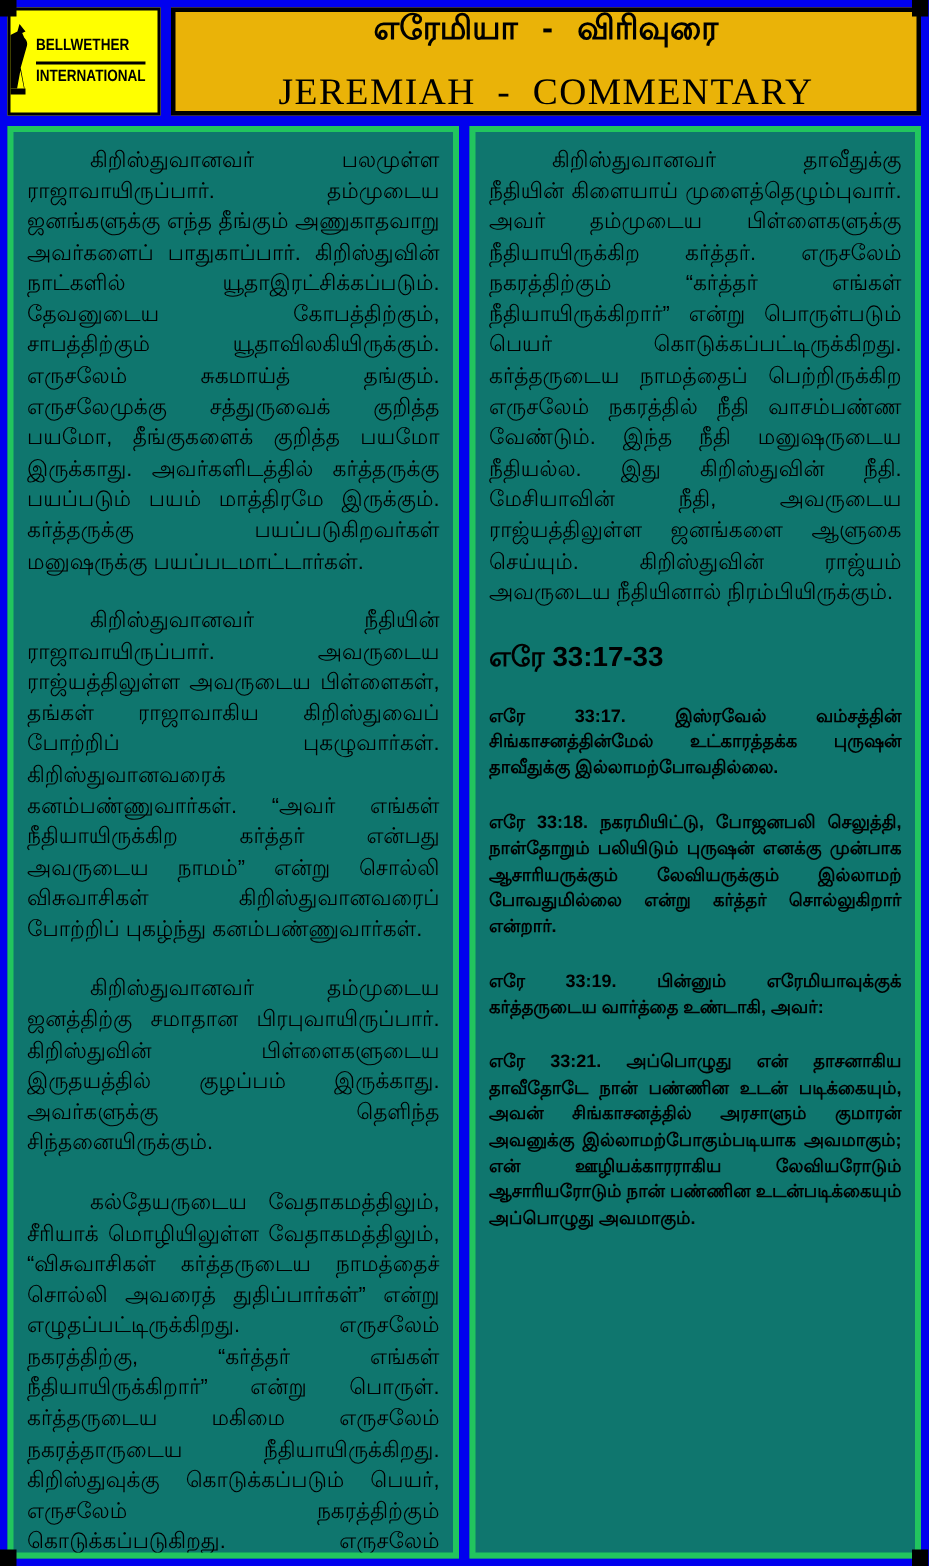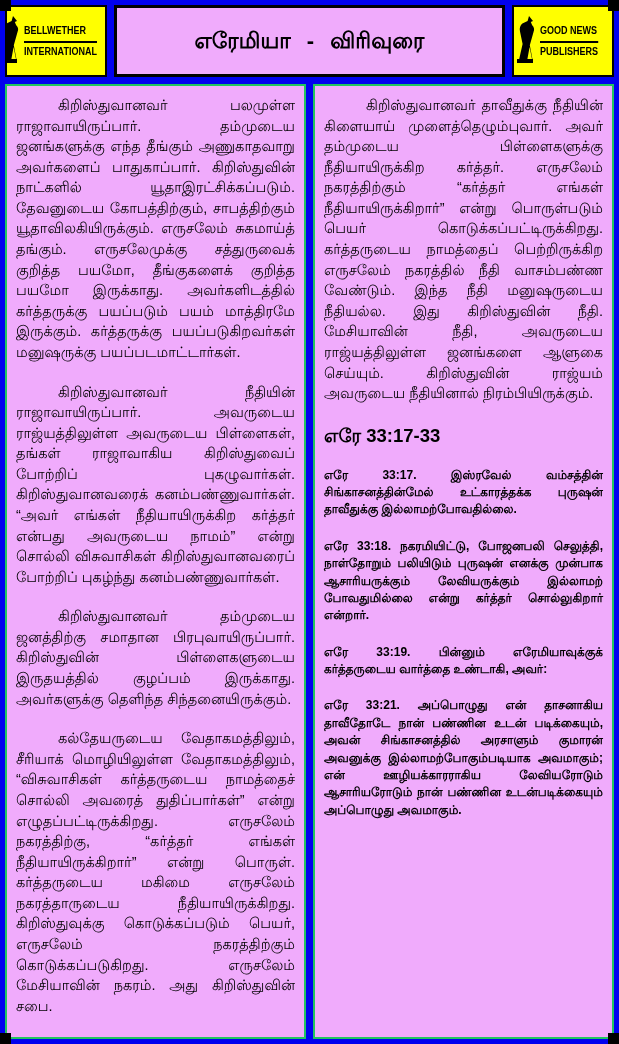--- a/index.html
+++ b/index.html
@@ -35,38 +35,38 @@
   .logo-figure{flex:0 0 auto;margin-top:2px;}
   .logo-text{
     display:flex;flex-direction:column;
     font-weight:bold;font-size:11px;line-height:1.55;
     letter-spacing:0px;color:#000;
     transform:scaleX(0.82);transform-origin:left center;
     white-space:nowrap;
   }
   .logo-text .u{border-bottom:2px solid #000;padding-bottom:1px;}
   .title-box{
-    flex:1;background:#f0abfc;border:3px solid #000;
+    flex:1;background:#eab308;border:3px solid #000;
     box-sizing:border-box;
-    display:flex;align-items:center;justify-content:center;
+    display:flex;flex-direction:column;align-items:center;justify-content:space-between;
     gap:4px;
   }
   .title-tamil{
     font-weight:bold;font-size:22px;color:#000;
     word-spacing:10px;line-height:1;
   }
   .title-english{
     font-family:"Liberation Serif", serif;
     font-size:25px;color:#000;word-spacing:7px;letter-spacing:1px;line-height:1;
   }
 
   
   .columns{display:flex;gap:7px;margin-top:7px;flex:1;min-height:0;}
   .column{
-    flex:1;background:#f0abfc;border:2px solid #22c55e;
+    flex:1;background:#0f766e;border:4px solid #22c55e;
     box-sizing:border-box;
     padding:9px 9px 6px 9px;
     overflow:hidden;
     color:#000;
   }
   .body-para{
     margin:0 0 19px 0;
     font-size:14.5px;line-height:1.42;
     text-align:justify;
     text-indent:42px;
@@ -103,34 +103,23 @@
         </svg>
       </span>
       <span class="logo-text">
         <span class="u">BELLWETHER</span>
         <span>INTERNATIONAL</span>
       </span>
     </div>
 
     <div class="title-box">
       <div class="title-tamil">எரேமியா - விரிவுரை</div>
+      <div class="title-english">JEREMIAH - COMMENTARY</div>
     </div>
 
-    <div class="logo-box">
-      <span class="logo-figure">
-        <svg width="22" height="48" viewBox="0 0 22 48" aria-hidden="true">
-          <path fill="#000" d="M13 0l4 5-2.2 1 1.4 3.2c2 2 2.4 4.2 1.4 6.6l-3.8 13.4 2.6 13.8H16l-2.4-12-2.2 12H3.2L6.6 28 4 15.4c-.8-3 .2-6 2.4-7.8L11.6 5 13 0z"></path>
-          <rect fill="#000" x="1" y="43" width="16" height="4"></rect>
-        </svg>
-      </span>
-      <span class="logo-text">
-        <span class="u">GOOD NEWS</span>
-        <span>PUBLISHERS</span>
-      </span>
-    </div>
 
   </div>
 
   <div class="columns">
 
     <div class="column">
       <p class="body-para">கிறிஸ்துவானவர் பலமுள்ள ராஜாவாயிருப்பார். தம்முடைய ஜனங்களுக்கு எந்த தீங்கும் அணுகாதவாறு அவர்களைப் பாதுகாப்பார். கிறிஸ்துவின் நாட்களில் யூதாஇரட்சிக்கப்படும். தேவனுடைய கோபத்திற்கும், சாபத்திற்கும் யூதாவிலகியிருக்கும். எருசலேம் சுகமாய்த் தங்கும். எருசலேமுக்கு சத்துருவைக் குறித்த பயமோ, தீங்குகளைக் குறித்த பயமோ இருக்காது. அவர்களிடத்தில் கர்த்தருக்கு பயப்படும் பயம் மாத்திரமே இருக்கும். கர்த்தருக்கு பயப்படுகிறவர்கள் மனுஷருக்கு பயப்படமாட்டார்கள்.</p>
       <p class="body-para">கிறிஸ்துவானவர் நீதியின் ராஜாவாயிருப்பார். அவருடைய ராஜ்யத்திலுள்ள அவருடைய பிள்ளைகள், தங்கள் ராஜாவாகிய கிறிஸ்துவைப் போற்றிப் புகழுவார்கள். கிறிஸ்துவானவரைக் கனம்பண்ணுவார்கள். “அவர் எங்கள் நீதியாயிருக்கிற கர்த்தர் என்பது அவருடைய நாமம்” என்று சொல்லி விசுவாசிகள் கிறிஸ்துவானவரைப் போற்றிப் புகழ்ந்து கனம்பண்ணுவார்கள்.</p>
       <p class="body-para">கிறிஸ்துவானவர் தம்முடைய ஜனத்திற்கு சமாதான பிரபுவாயிருப்பார். கிறிஸ்துவின் பிள்ளைகளுடைய இருதயத்தில் குழப்பம் இருக்காது. அவர்களுக்கு தெளிந்த சிந்தனையிருக்கும்.</p>
       <p class="body-para">கல்தேயருடைய வேதாகமத்திலும், சீரியாக் மொழியிலுள்ள வேதாகமத்திலும், “விசுவாசிகள் கர்த்தருடைய நாமத்தைச் சொல்லி அவரைத் துதிப்பார்கள்” என்று எழுதப்பட்டிருக்கிறது. எருசலேம் நகரத்திற்கு, “கர்த்தர் எங்கள் நீதியாயிருக்கிறார்” என்று பொருள். கர்த்தருடைய மகிமை எருசலேம் நகரத்தாருடைய நீதியாயிருக்கிறது. கிறிஸ்துவுக்கு கொடுக்கப்படும் பெயர், எருசலேம் நகரத்திற்கும் கொடுக்கப்படுகிறது. எருசலேம் மேசியாவின் நகரம். அது கிறிஸ்துவின் சபை.</p>

